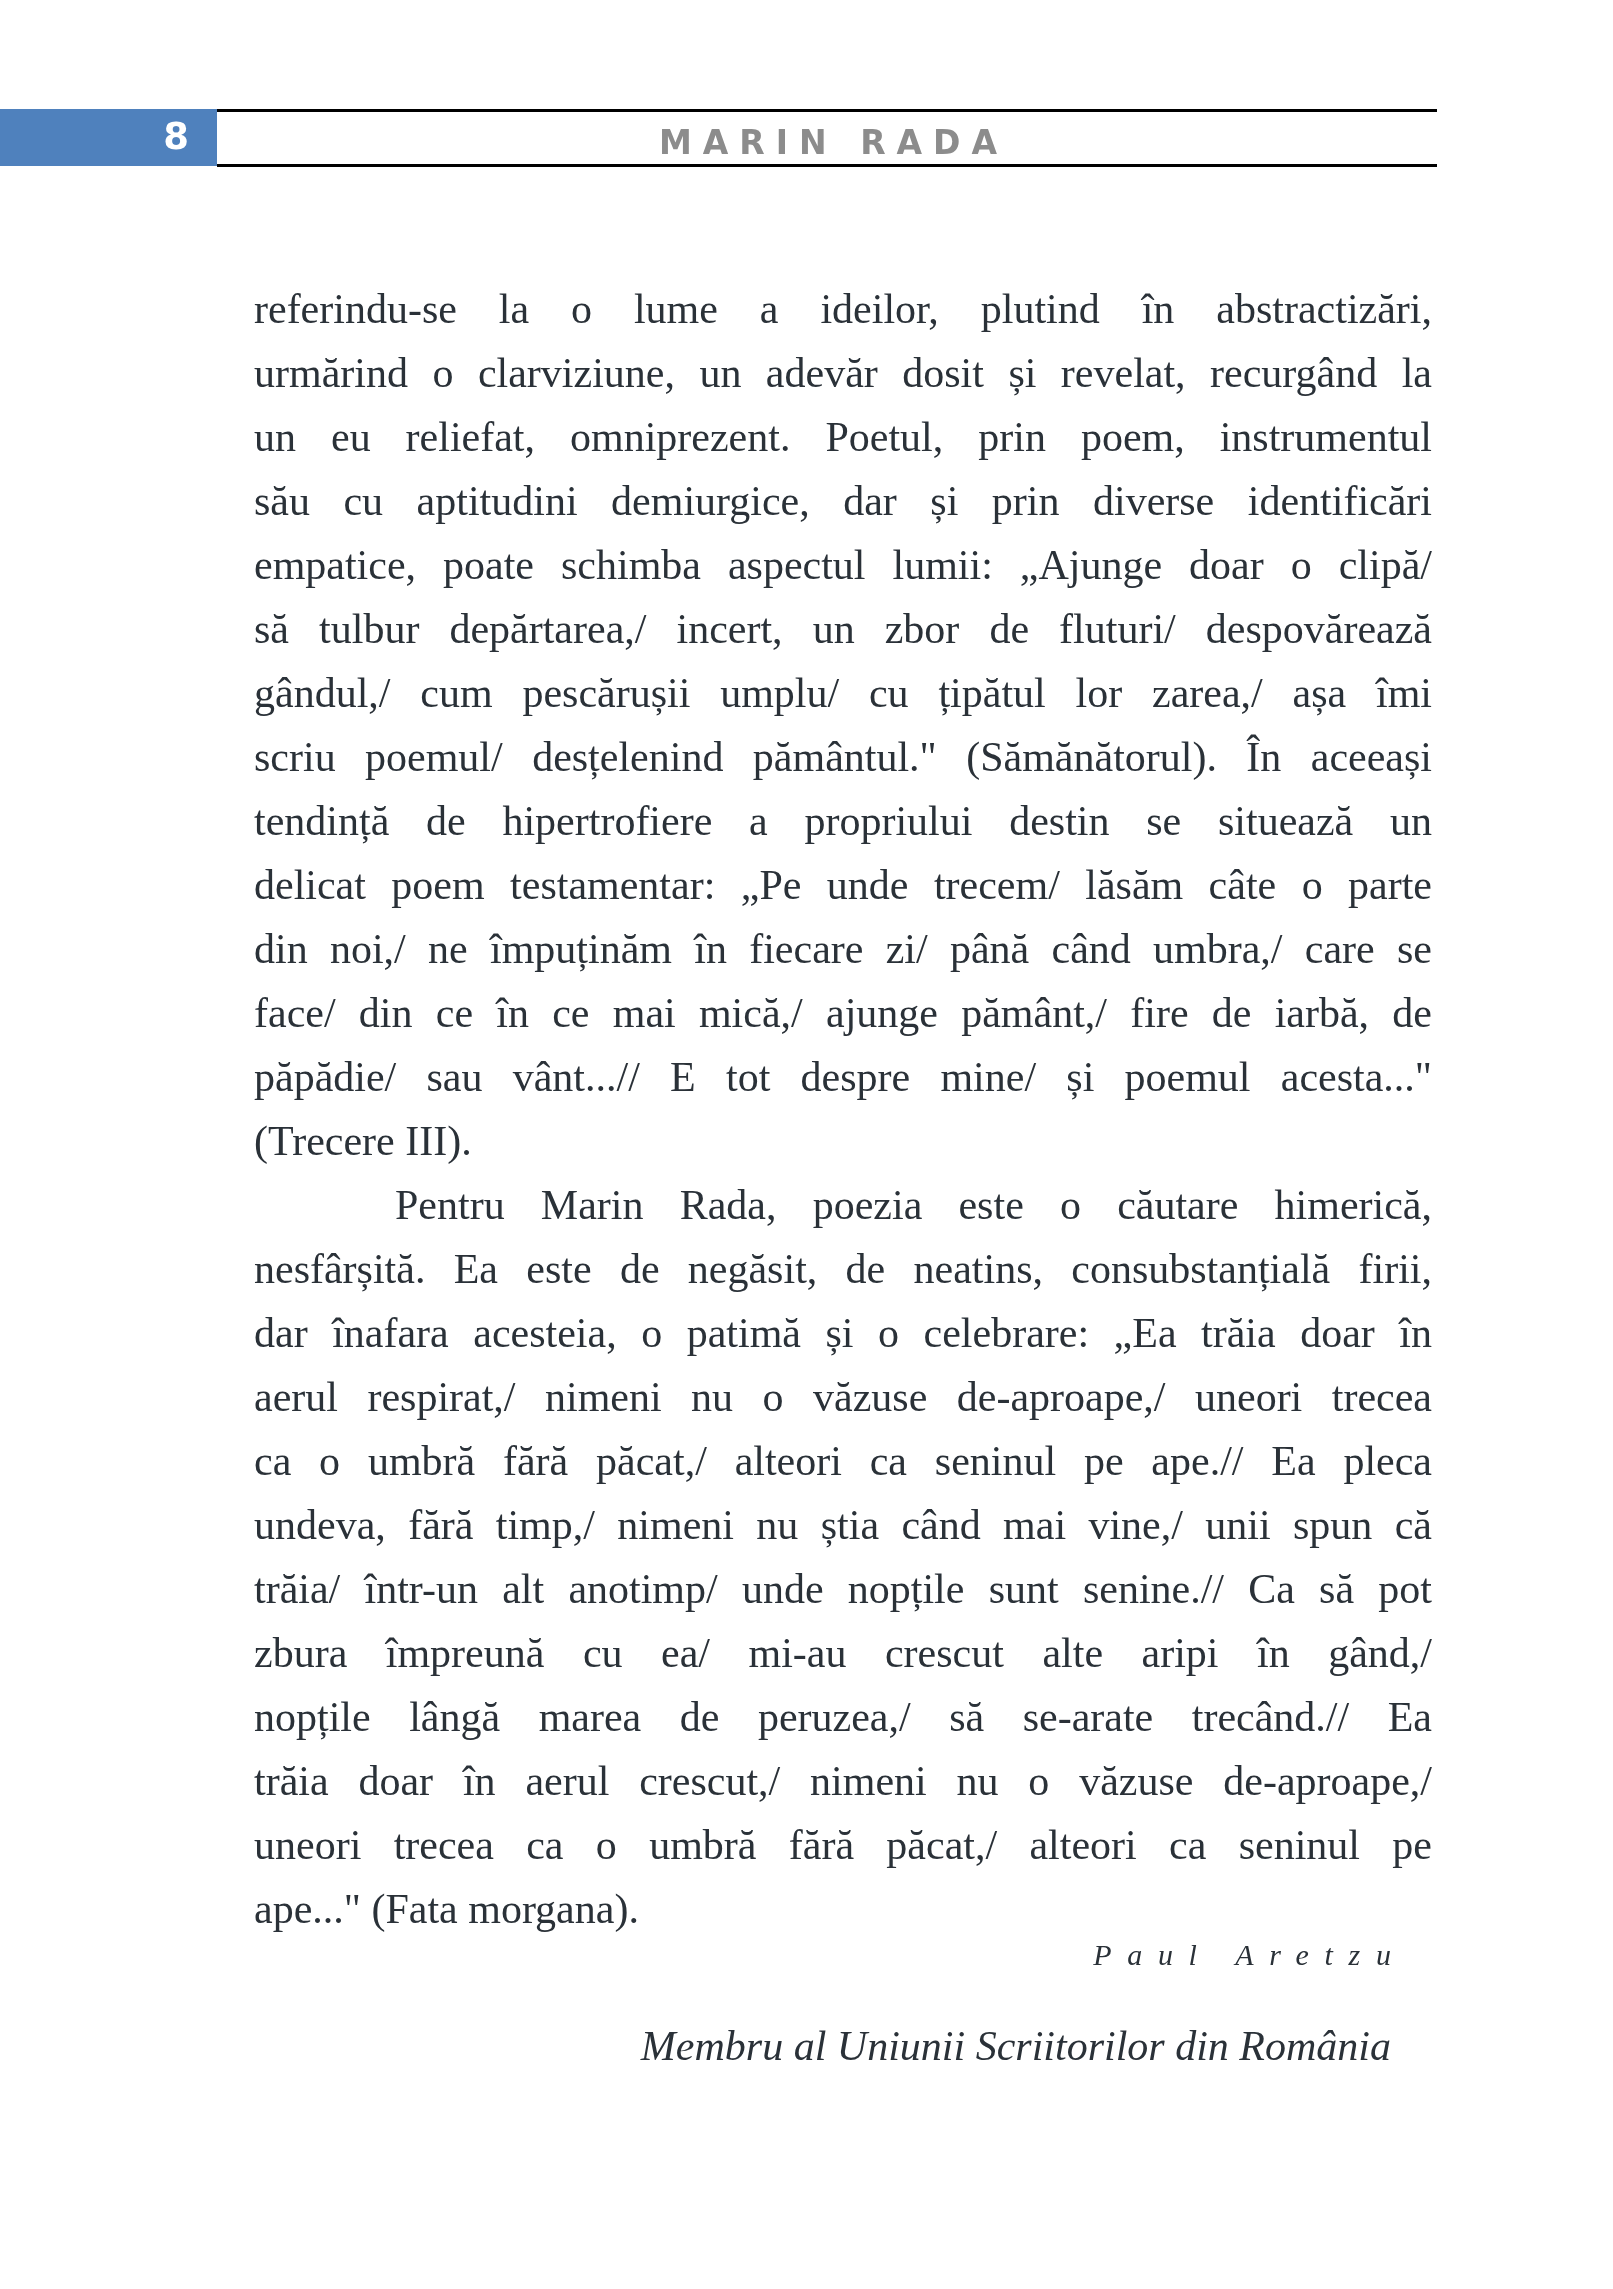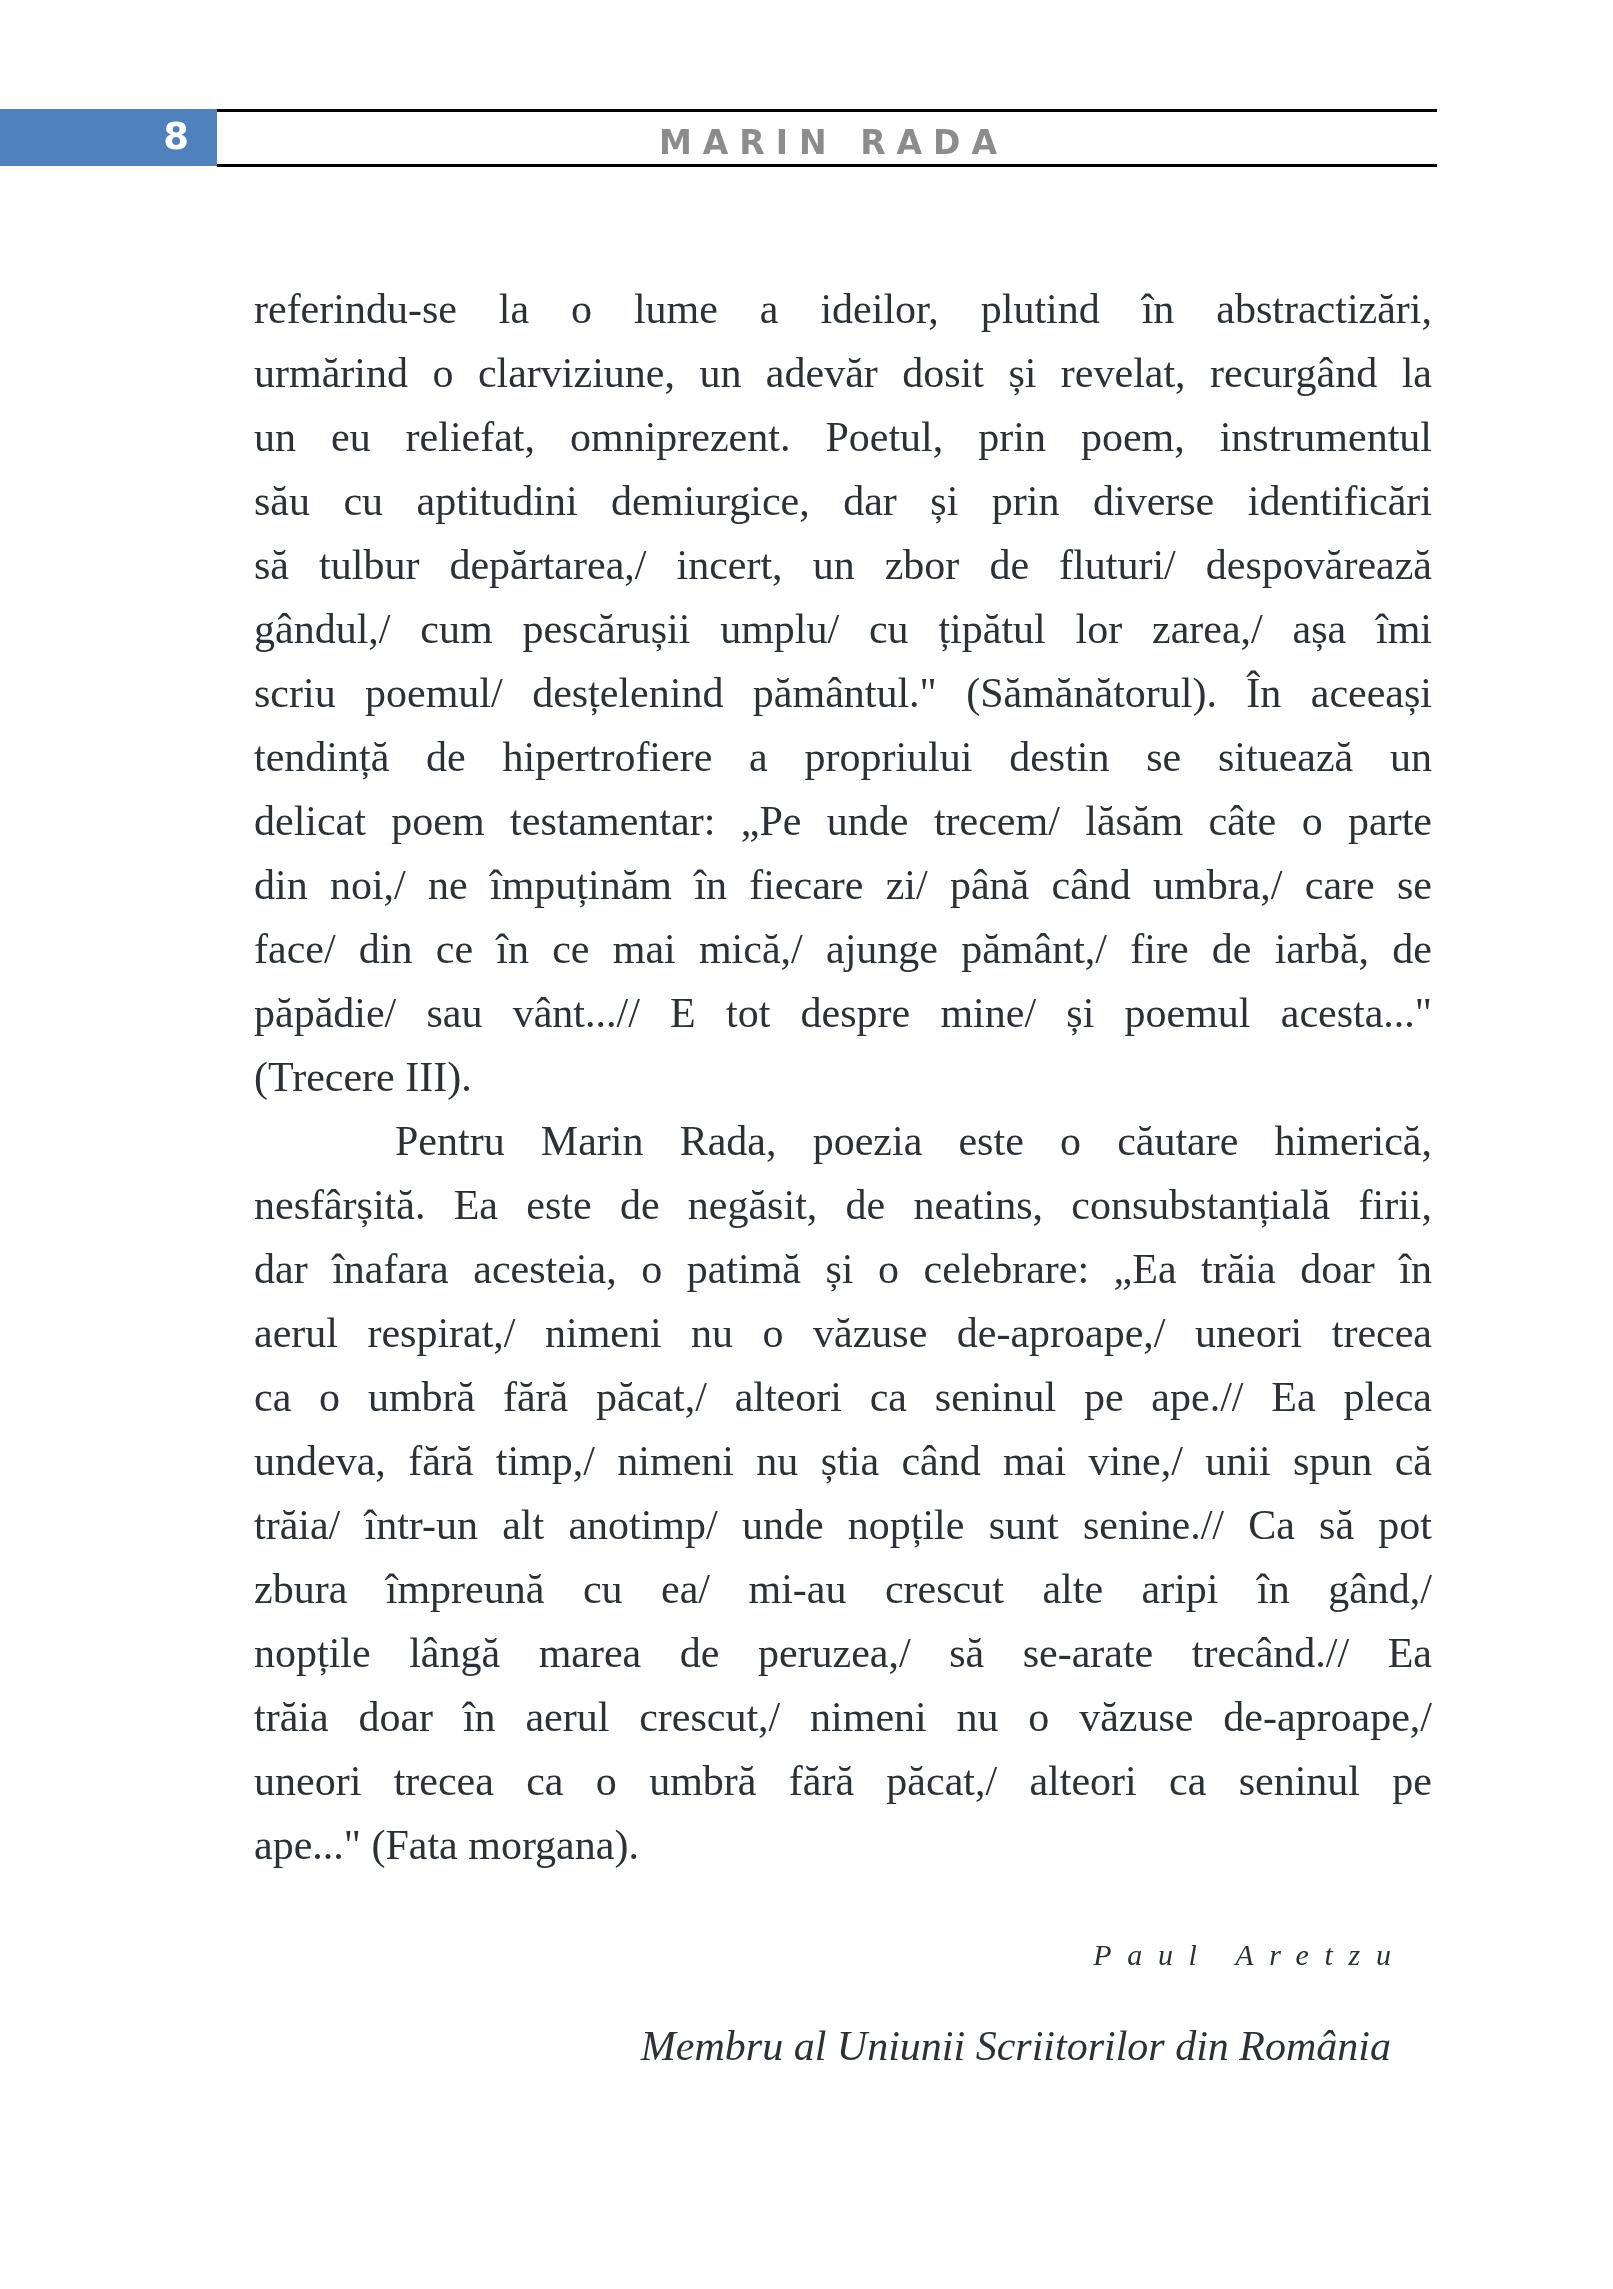--- a/index.html
+++ b/index.html
@@ -122,20 +122,21 @@
   <div class="running-title">MARIN RADA</div>
   <div class="rule-bottom"></div>
 </div>
 
 <div class="body-text" id="body-text">
     <div>
       <div class="line">referindu-se la o lume a ideilor, plutind în abstractizări,</div>
       <div class="line">urmărind o clarviziune, un adevăr dosit și revelat, recurgând la</div>
       <div class="line">un eu reliefat, omniprezent. Poetul, prin poem, instrumentul</div>
       <div class="line">său cu aptitudini demiurgice, dar și prin diverse identificări</div>
+      <div class="line">empatice, poate schimba aspectul lumii: „Ajunge doar o clipă/</div>
       <div class="line">să tulbur depărtarea,/ incert, un zbor de fluturi/ despovărează</div>
       <div class="line">gândul,/ cum pescărușii umplu/ cu țipătul lor zarea,/ așa îmi</div>
       <div class="line">scriu poemul/ desțelenind pământul." (Sămănătorul). În aceeași</div>
       <div class="line">tendință de hipertrofiere a propriului destin se situează un</div>
       <div class="line">delicat poem testamentar: „Pe unde trecem/ lăsăm câte o parte</div>
       <div class="line">din noi,/ ne împuținăm în fiecare zi/ până când umbra,/ care se</div>
       <div class="line">face/ din ce în ce mai mică,/ ajunge pământ,/ fire de iarbă, de</div>
       <div class="line">păpădie/ sau vânt...// E tot despre mine/ și poemul acesta..."</div>
       <div class="line last">(Trecere III).</div>
     </div>

